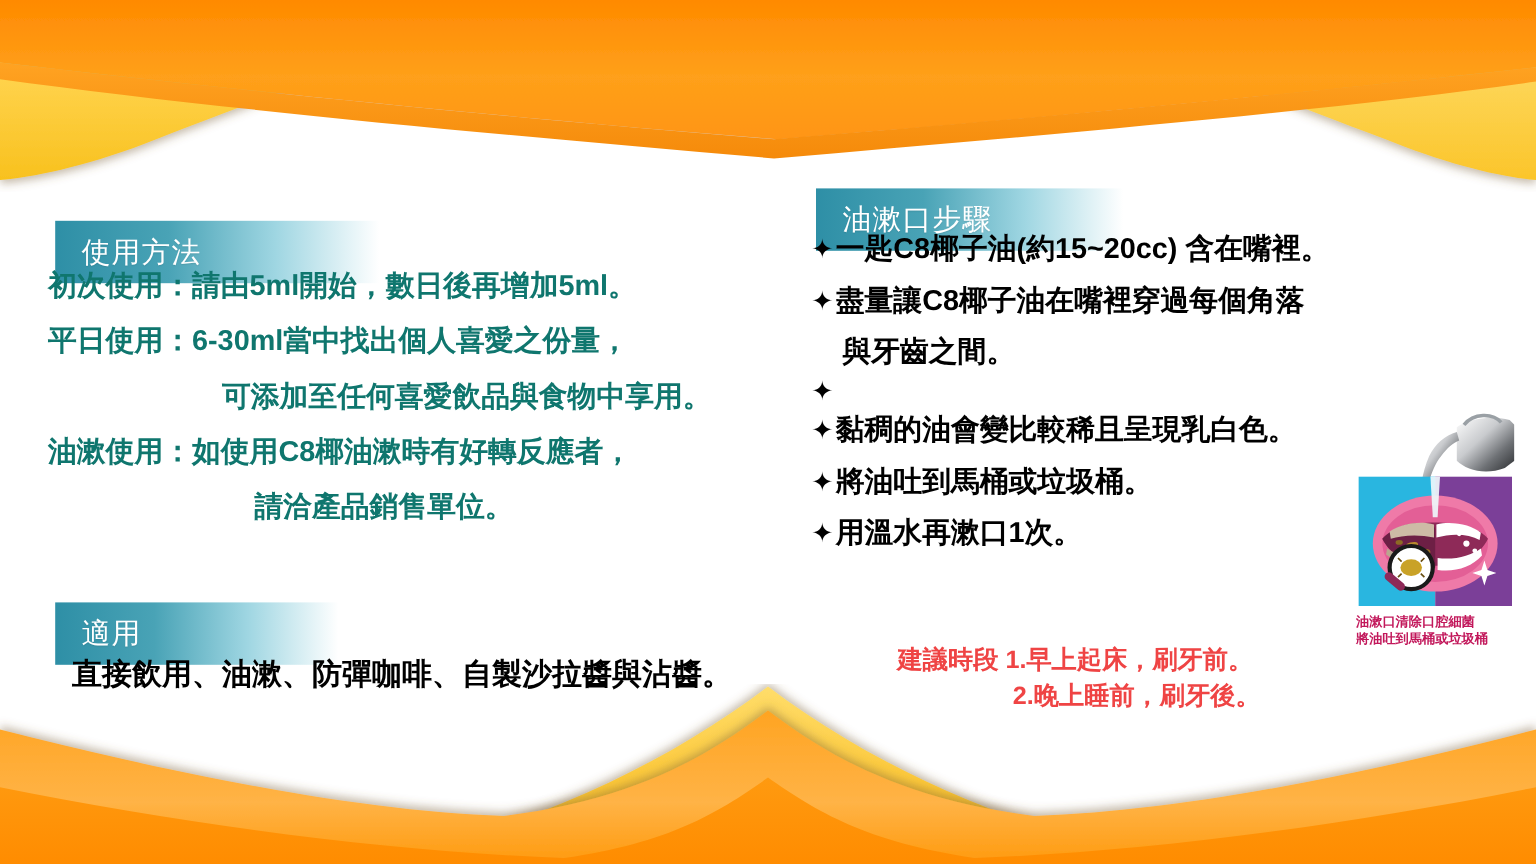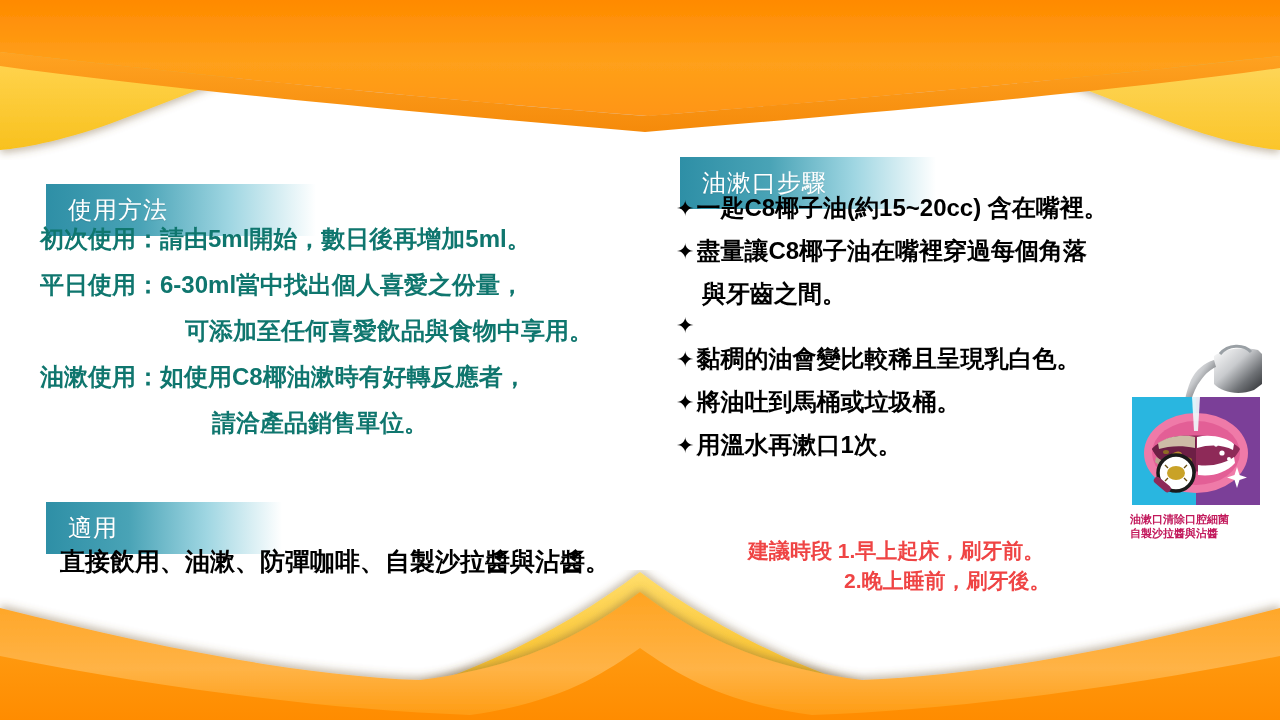--- a/index.html
+++ b/index.html
@@ -339,17 +339,17 @@
           <circle cx="44" cy="76" r="18" fill="#ffffff" stroke="#1a1a1a" stroke-width="3.5"></circle>
           <ellipse cx="44" cy="76" rx="9" ry="7" fill="#c9a227"></ellipse>
           <path stroke="#6a4f13" stroke-width="1.4" d="M36,71 L33,68 M52,71 L55,68 M36,81 L33,84 M52,81 L55,84"></path>
           <rect x="20" y="84" width="20" height="7" rx="3.5" fill="#8e2a58" transform="rotate(40 30 88)"></rect>
         </g>
       </svg>
     </div>
 
     <div id="illus-caption">
       <div>油漱口清除口腔細菌</div>
-      <div>自製沙拉醬與沾醬</div>
+      <div>將油吐到馬桶或垃圾桶</div>
     </div>
   </div>
 
 </div>
 
 </body></html>

